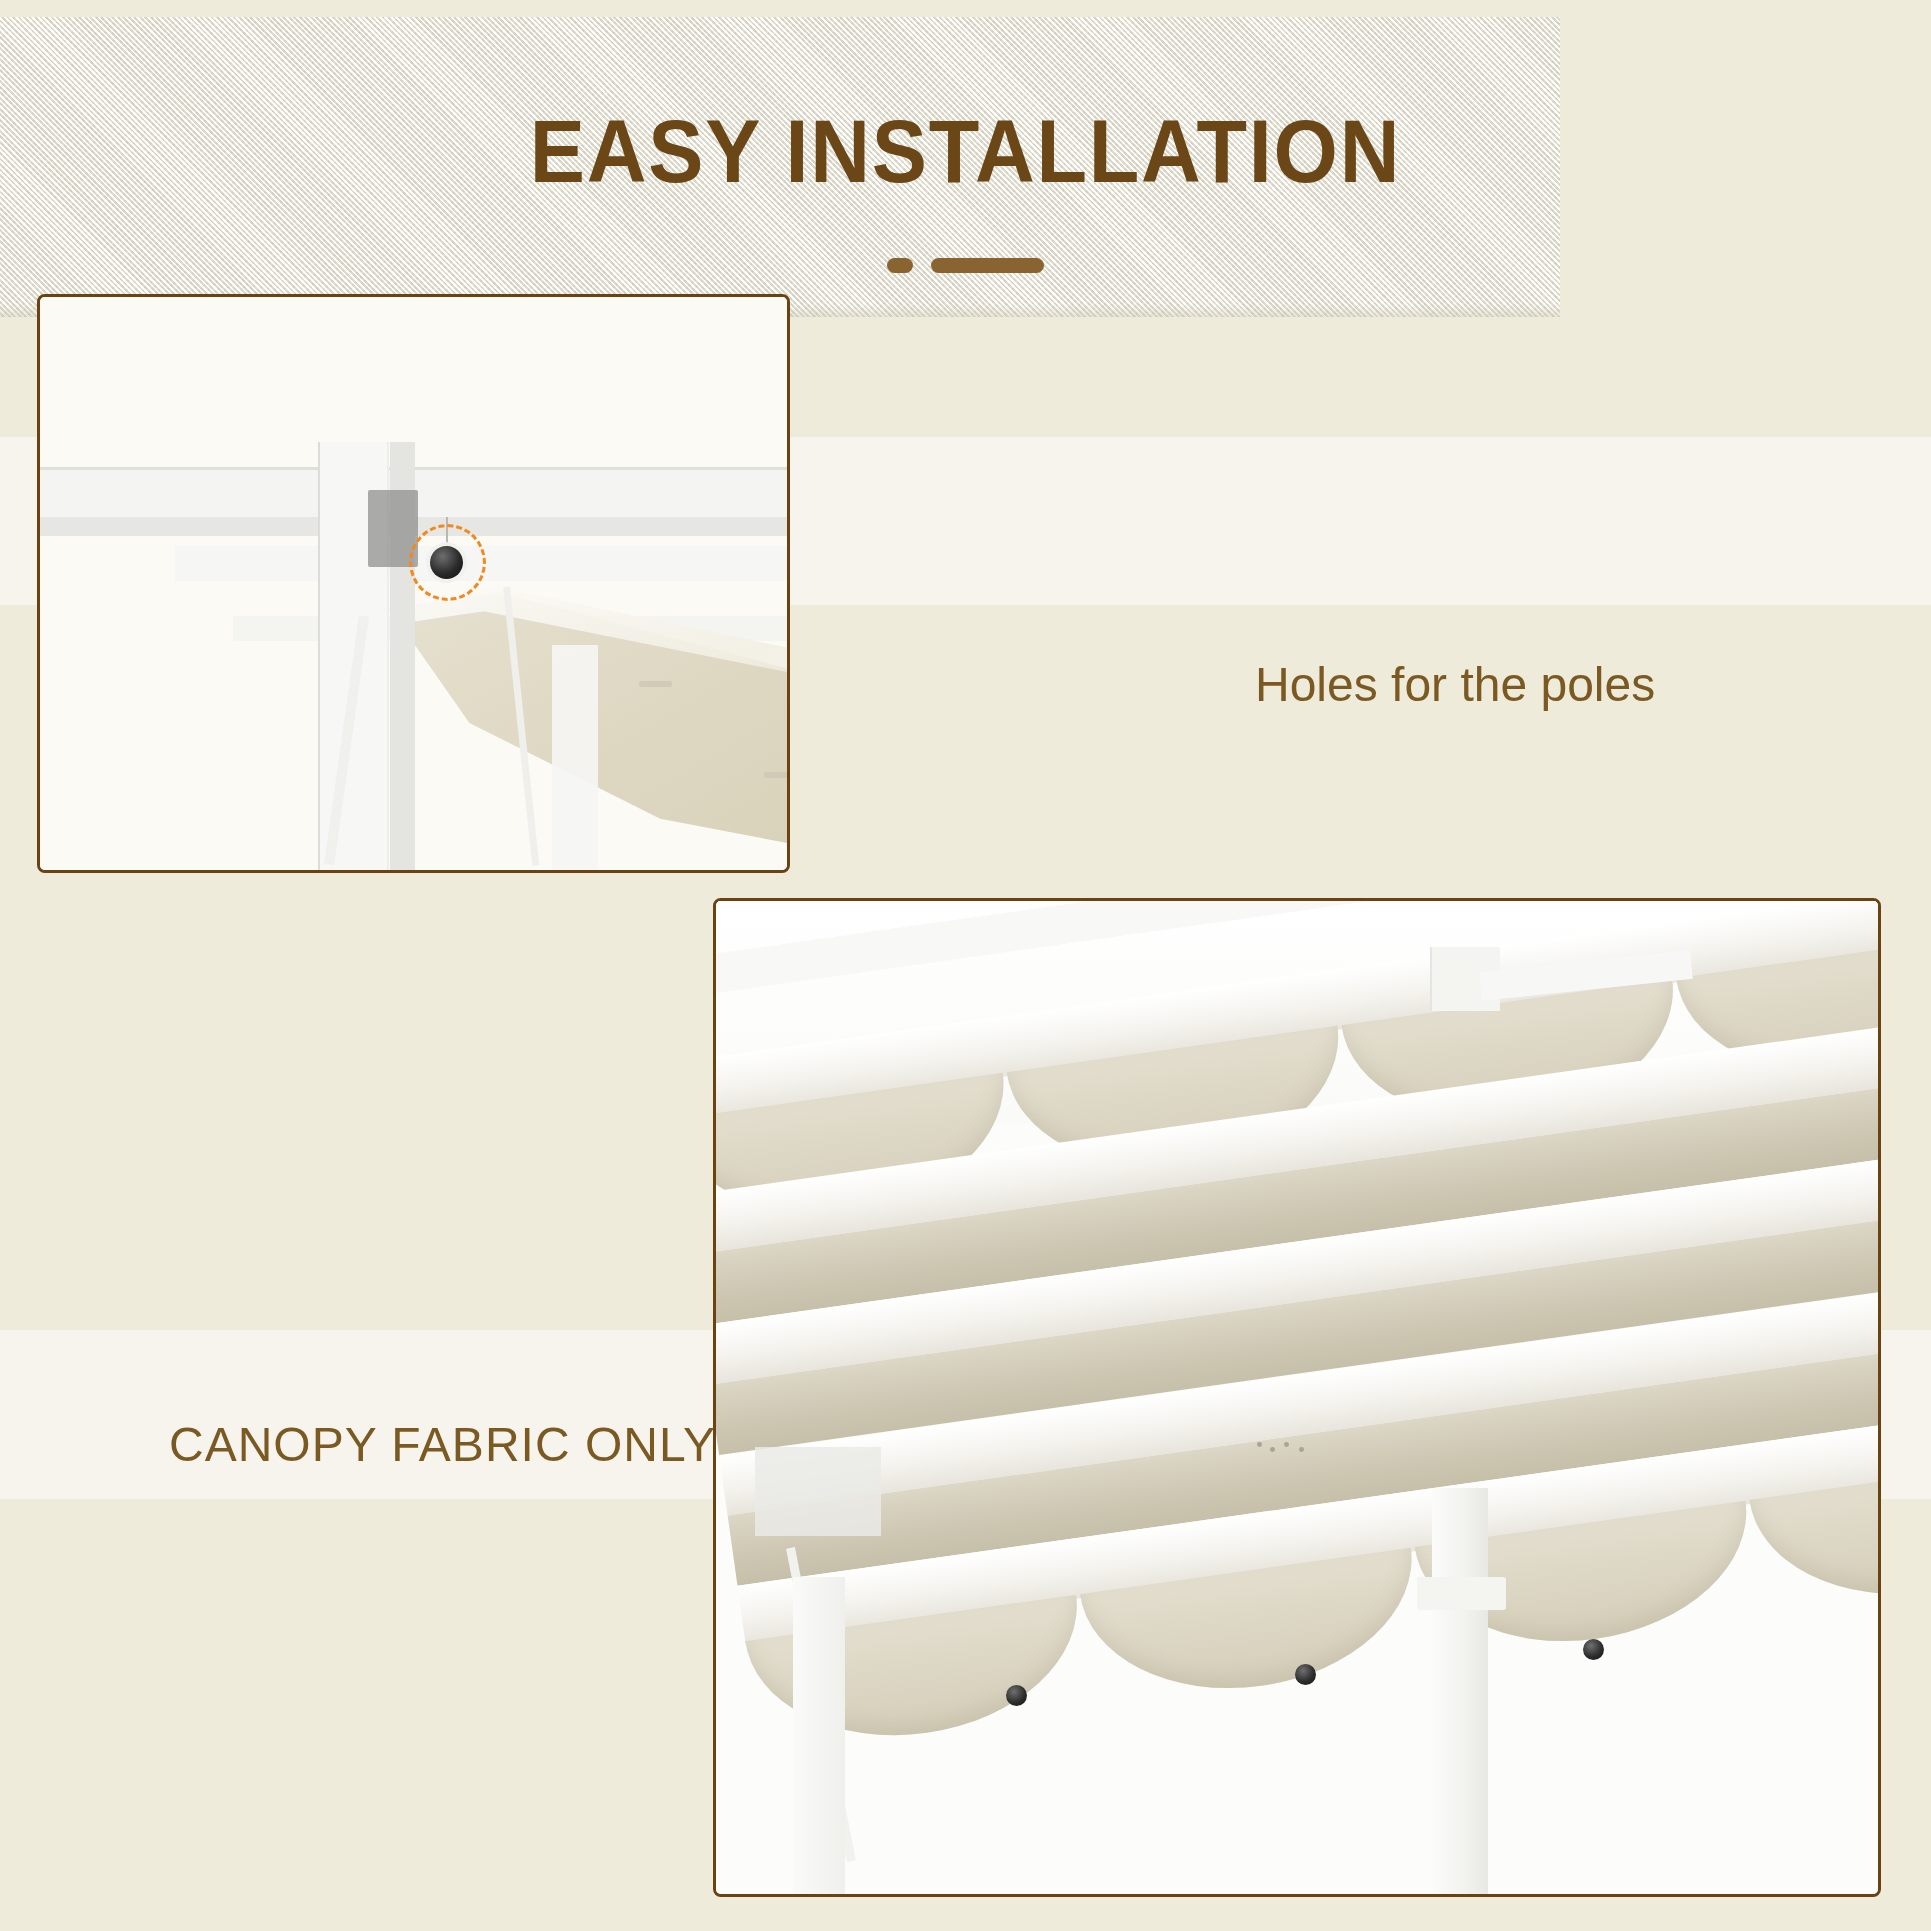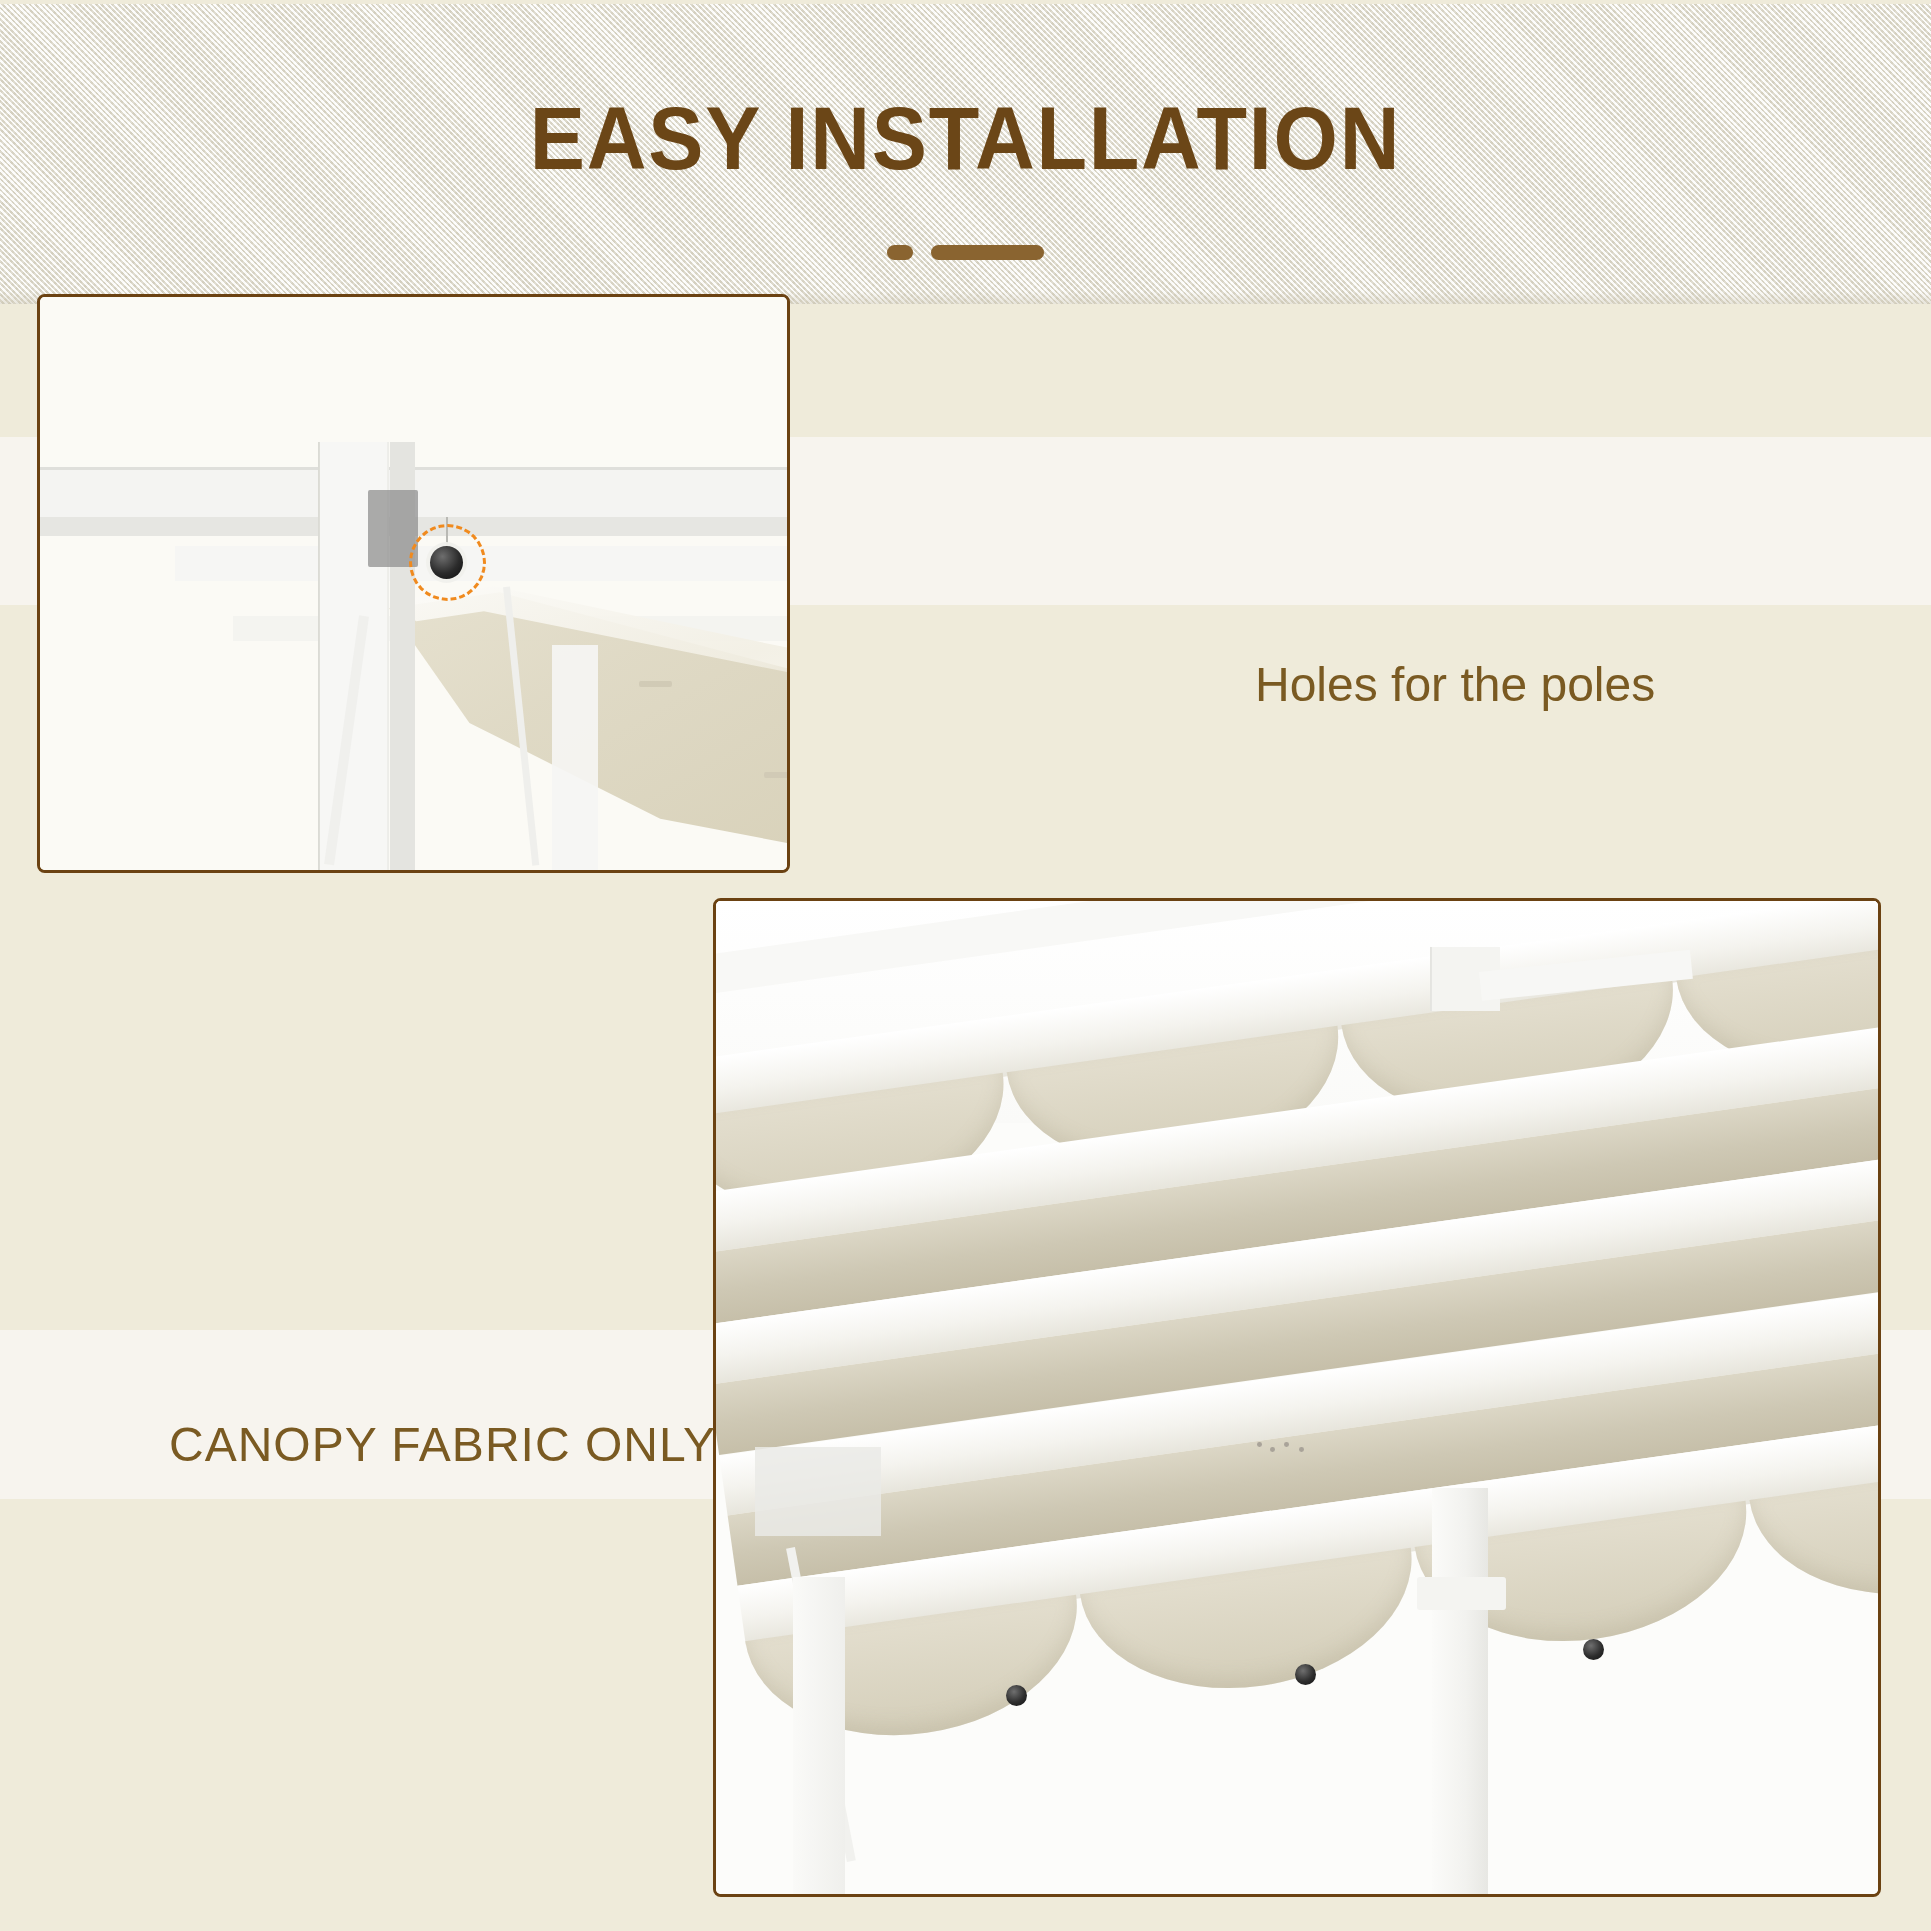--- a/index.html
+++ b/index.html
@@ -22,21 +22,21 @@
     position:absolute;
     left:0; width:1931px;
     background:#F7F4EE;
   }
   .stripe.s1 { top:437px;  height:168px; }
   .stripe.s2 { top:1330px; height:169px; }
 
   
   #header {
     position:absolute;
-    left:0; top:4px; width:1931px; height:300px;
+    left:0; top:17px; width:1560px; height:300px;
     background-color:#EFEDE2;
     background-image:
       repeating-linear-gradient(45deg,
         rgba(255,255,255,0.85) 0px,
         rgba(255,255,255,0.85) 1.9px,
         rgba(205,200,182,0.55) 1.9px,
         rgba(205,200,182,0.55) 3.9px),
       repeating-linear-gradient(135deg,
         rgba(255,255,255,0.40) 0px,
         rgba(255,255,255,0.40) 2.9px,

